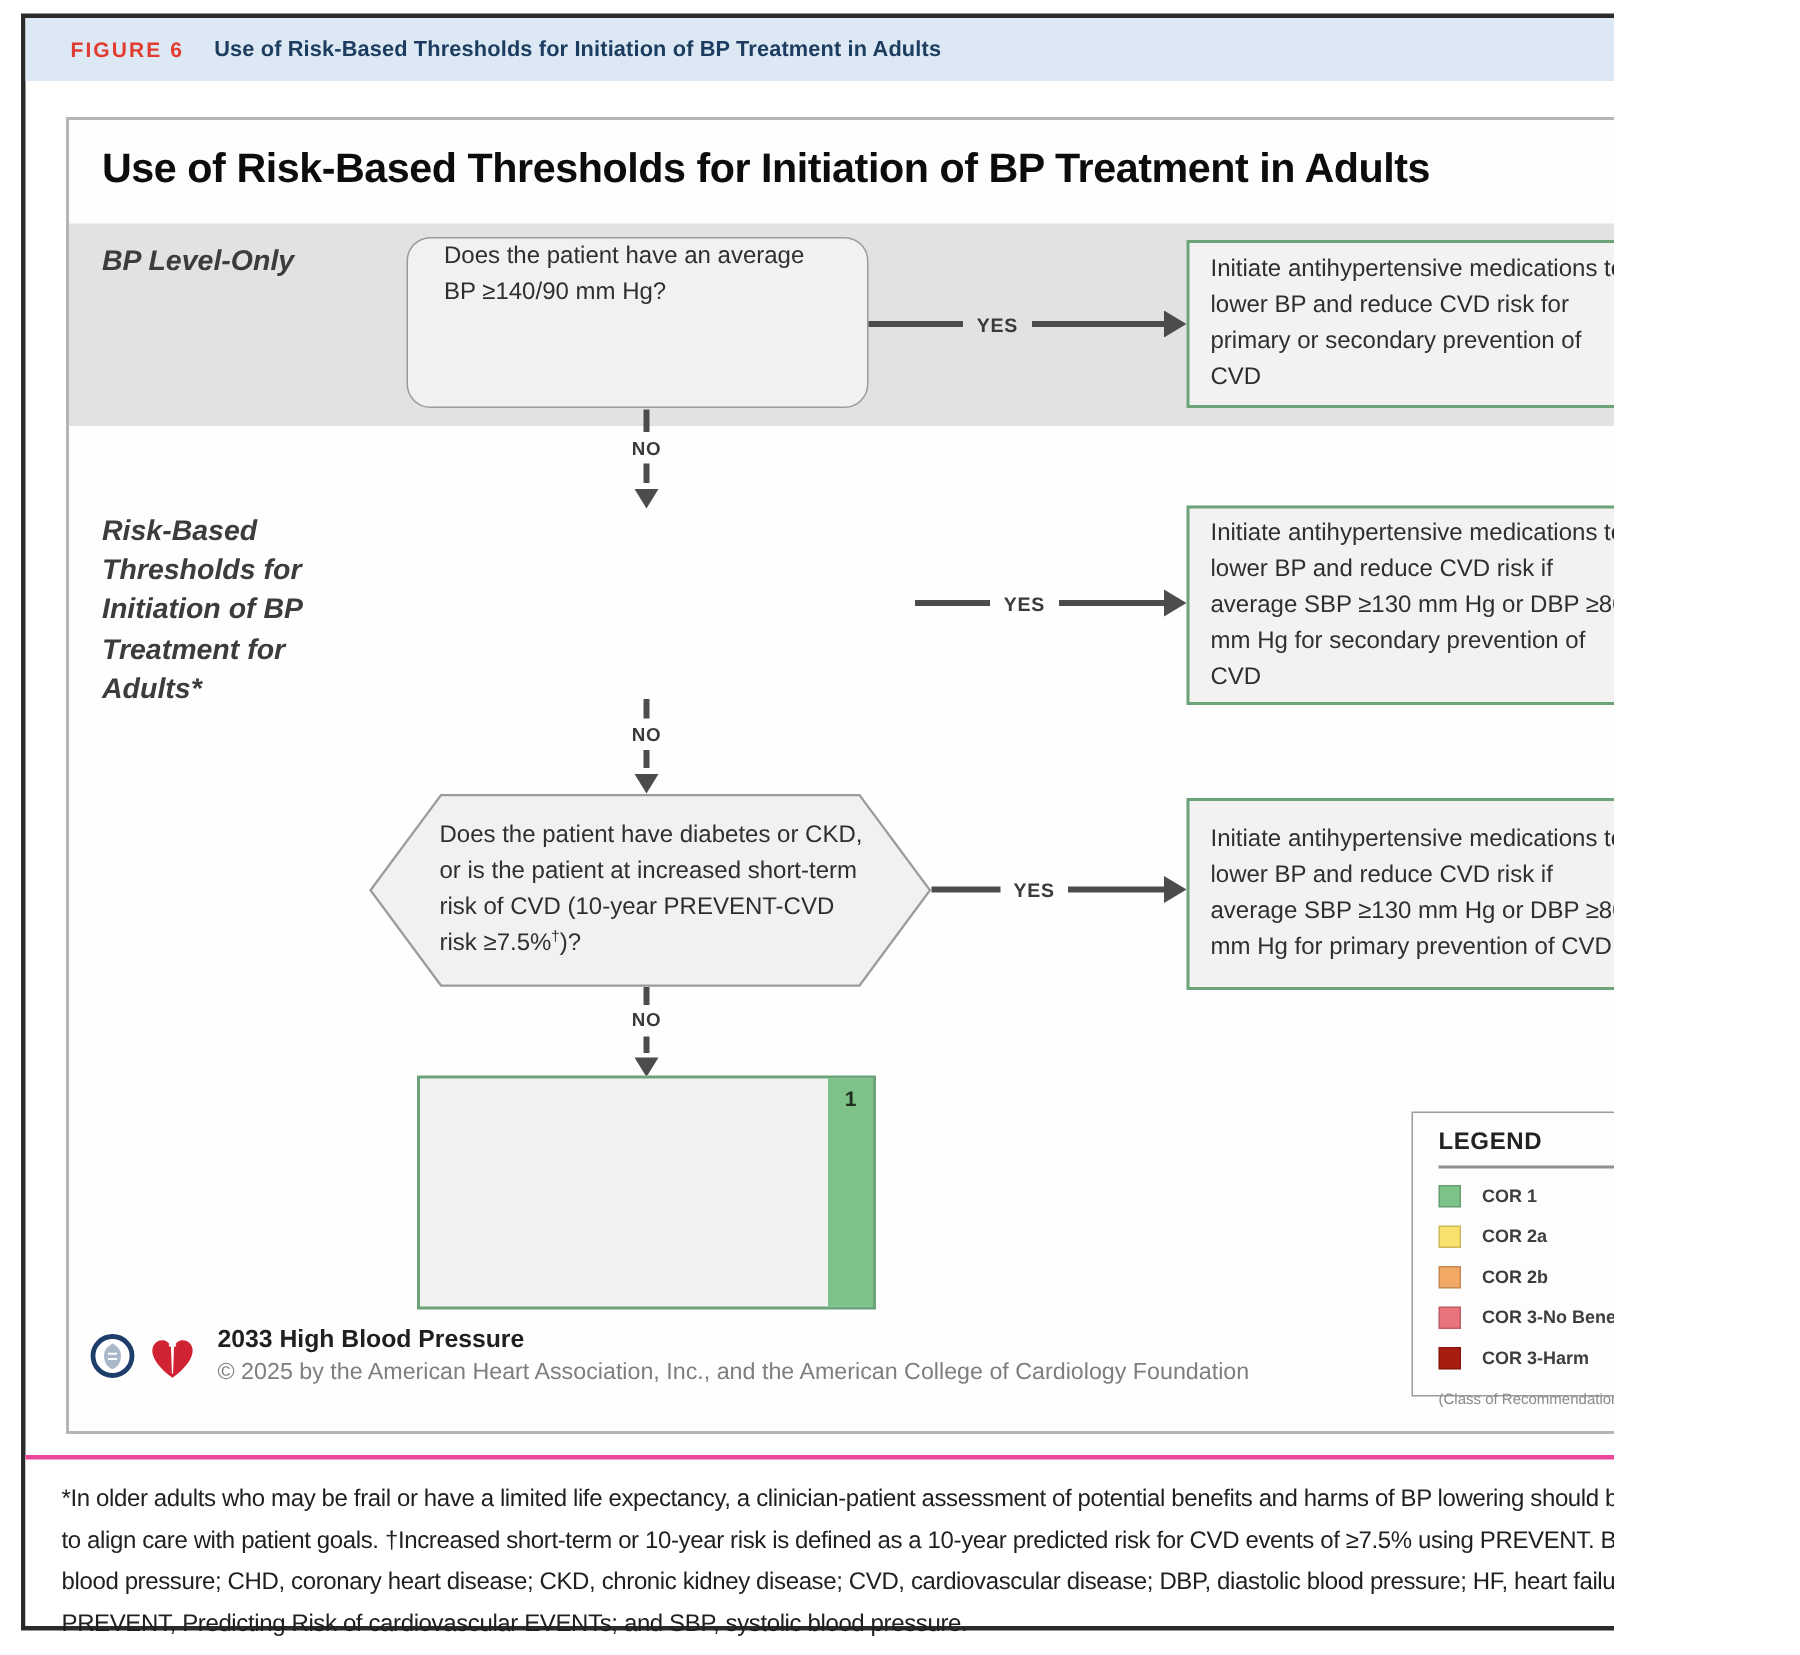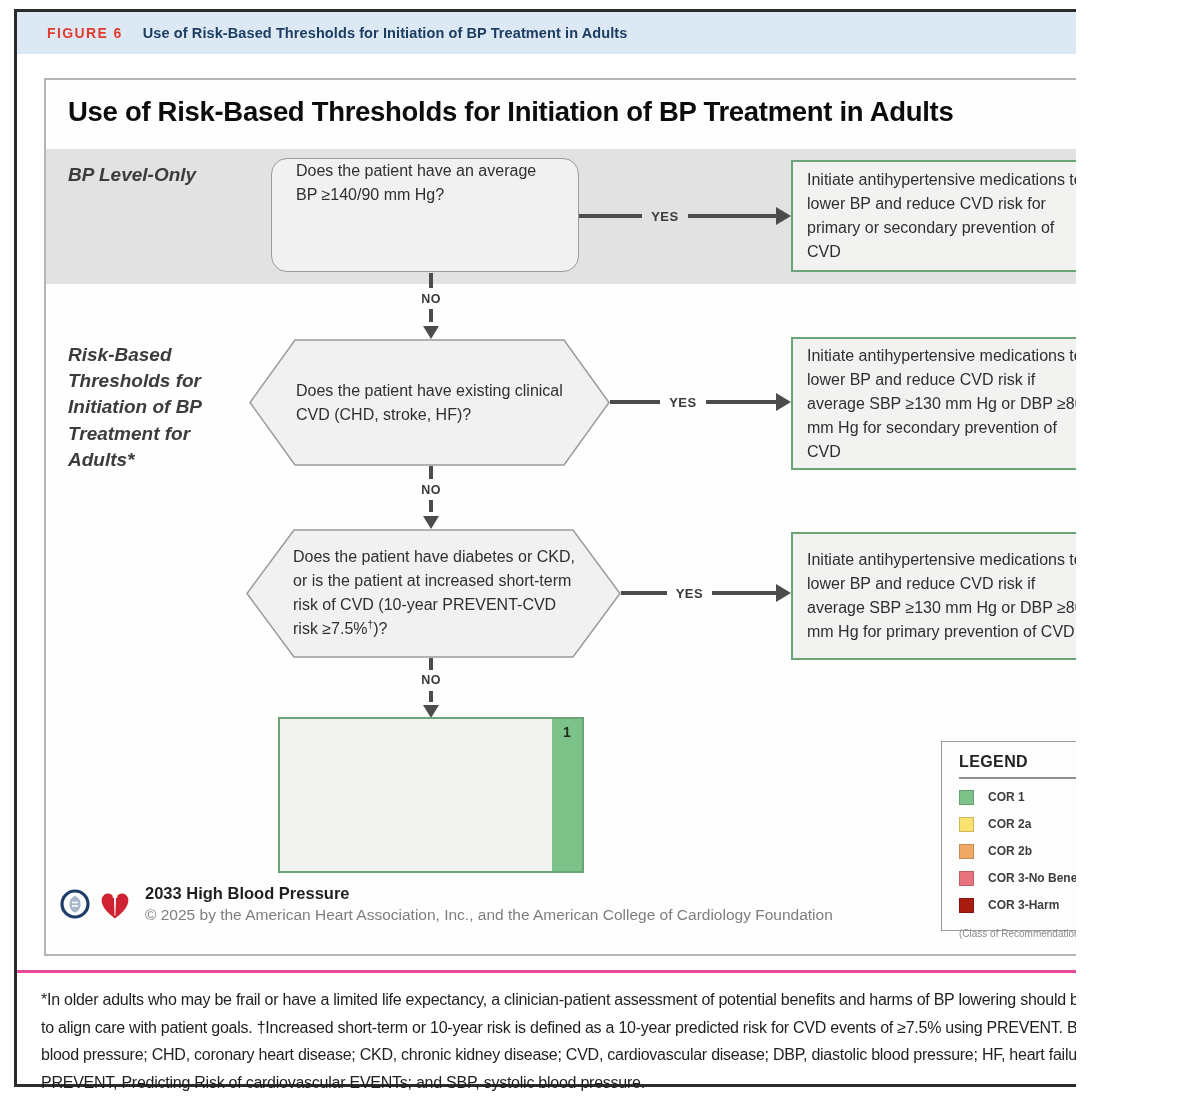--- a/index.html
+++ b/index.html
@@ -128,26 +128,20 @@
         </div>
       </div>
 
       <div class="no-arrow na1">
         <div class="vln v1"></div>
         <span class="no">NO</span>
         <div class="vln v2"></div>
         <div class="trid"></div>
       </div>
 
-      <div class="hex hex2">
-        <svg viewBox="0 0 361 127">
-          <polygon points="1,63.5 46,1 315,1 360,63.5 315,126 46,126" fill="#f1f1f1" stroke="#9b9b9b" stroke-width="1.5"></polygon>
-        </svg>
-        <div class="hex-text">Does the patient have existing clinical CVD (CHD, stroke, HF)?</div>
-      </div>
 
       <div class="yes-arrow ya2">
         <div class="ln"></div>
         <span class="yes">YES</span>
         <div class="ln2"></div>
         <div class="tri"></div>
       </div>
 
       <div class="out out2">
         <div class="out-text">

